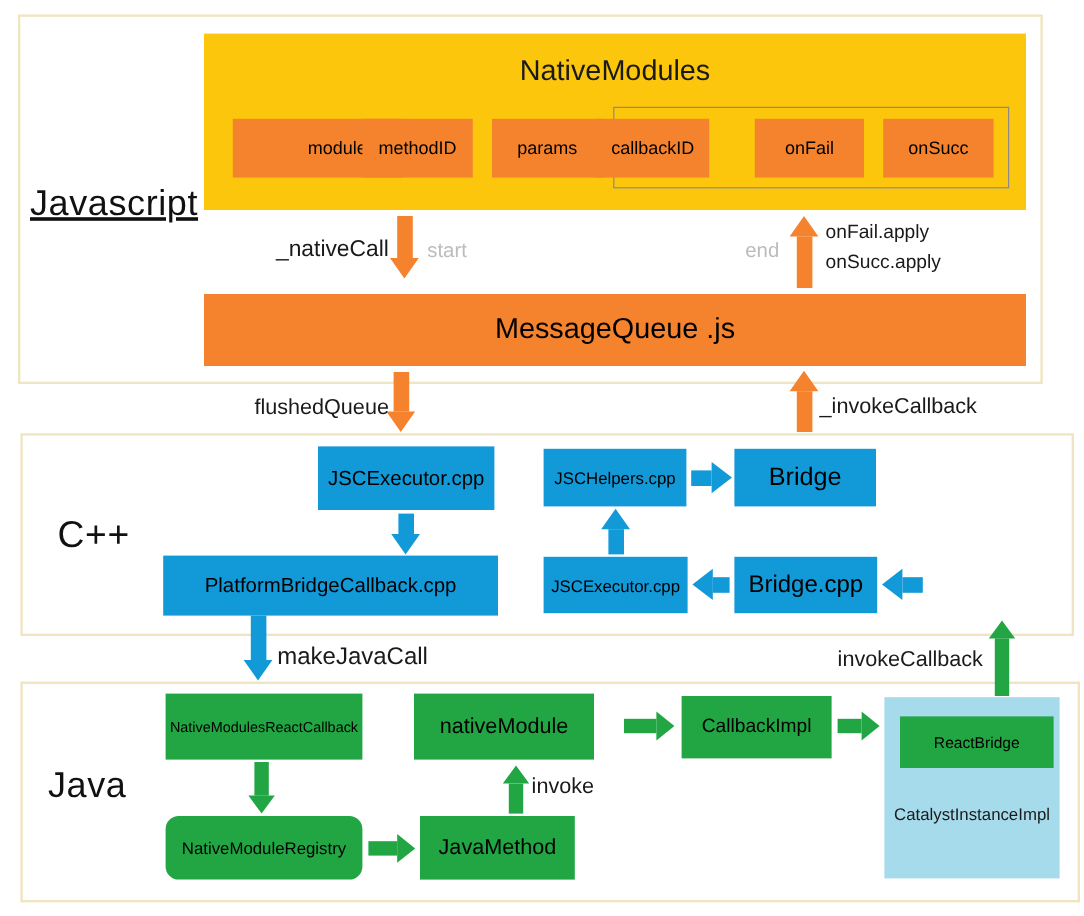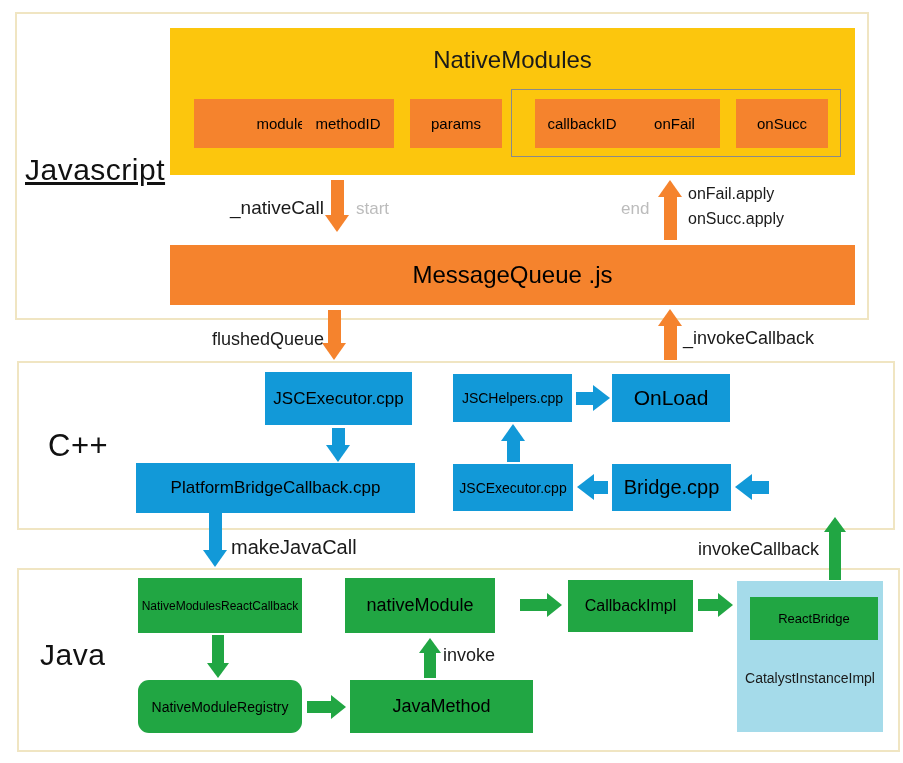--- a/index.html
+++ b/index.html
@@ -51,21 +51,21 @@
   <div class="sec-label" style="left:40px;top:638px;font-size:30px;">Java</div>
 
   <div class="box yellow" style="left:170px;top:28px;width:685px;height:147px;"></div>
   <div class="flabel" style="left:170px;top:46px;width:685px;text-align:center;font-size:24px;">NativeModules</div>
 
   <div class="box orangebg" style="left:194px;top:99px;width:93px;height:49px;font-size:15px;padding-left:48px;">moduleID</div>
   <div class="box orangebg" style="left:302px;top:99px;width:92px;height:49px;font-size:15px;">methodID</div>
   <div class="box orangebg" style="left:410px;top:99px;width:92px;height:49px;font-size:15px;">params</div>
 
   <div class="group-frame" style="left:511px;top:89px;width:328px;height:66px;"></div>
-  <div class="box orangebg" style="left:535px;top:99px;width:94px;height:49px;font-size:15px;">callbackID</div>
+  <div class="box orangebg" style="left:497px;top:99px;width:94px;height:49px;font-size:15px;">callbackID</div>
   <div class="box orangebg" style="left:629px;top:99px;width:91px;height:49px;font-size:15px;">onFail</div>
   <div class="box orangebg" style="left:736px;top:99px;width:92px;height:49px;font-size:15px;">onSucc</div>
 
   <div class="arrow-v orange" style="left:325px;top:180px;height:52px;width:24px;">
     <div class="shaft-v"></div>
       <div class="head-down"></div>
   </div>
   <div class="flabel" style="left:230px;top:197px;font-size:19px;">_nativeCall</div>
   <div class="flabel gray" style="left:356px;top:199px;font-size:17px;">start</div>
 
@@ -96,21 +96,21 @@
     <div class="shaft-v"></div>
       <div class="head-down"></div>
   </div>
   <div class="box bluebg" style="left:136px;top:463px;width:279px;height:50px;font-size:17px;">PlatformBridgeCallback.cpp</div>
 
   <div class="box bluebg" style="left:453px;top:374px;width:119px;height:48px;font-size:14px;">JSCHelpers.cpp</div>
   <div class="arrow-h blue" style="left:576px;top:385px;width:34px;height:26px;">
     <div class="shaft-h"></div>
       <div class="head-right"></div>
   </div>
-  <div class="box bluebg" style="left:612px;top:374px;width:118px;height:48px;font-size:21px;">OnLoad</div>
+  <div class="box bluebg" style="left:612px;top:374px;width:118px;height:48px;font-size:21px;">Bridge</div>
 
   <div class="arrow-v blue" style="left:500px;top:424px;height:38px;width:26px;">
     <div class="head-up"></div>
       <div class="shaft-v"></div>
   </div>
   <div class="box bluebg" style="left:453px;top:464px;width:120px;height:47px;font-size:14px;">JSCExecutor.cpp</div>
   <div class="arrow-h blue" style="left:577px;top:474px;width:31px;height:26px;">
     <div class="head-left"></div>
       <div class="shaft-h"></div>
   </div>
@@ -135,21 +135,21 @@
   <div class="box greenbg" style="left:138px;top:578px;width:164px;height:55px;font-size:12px;">NativeModulesReactCallback</div>
   <div class="arrow-v green" style="left:207px;top:635px;height:43px;width:22px;">
     <div class="shaft-v"></div>
       <div class="head-down"></div>
   </div>
   <div class="box greenbg" style="left:138px;top:680px;width:164px;height:53px;font-size:14px;border-radius:11px;">NativeModuleRegistry</div>
   <div class="arrow-h green" style="left:307px;top:695px;width:39px;height:24px;">
     <div class="shaft-h"></div>
       <div class="head-right"></div>
   </div>
-  <div class="box greenbg" style="left:350px;top:680px;width:183px;height:53px;font-size:18px;">JavaMethod</div>
+  <div class="box greenbg" style="left:350px;top:680px;width:129px;height:53px;font-size:18px;">JavaMethod</div>
 
   <div class="arrow-v green" style="left:419px;top:638px;height:40px;width:22px;">
     <div class="head-up"></div>
       <div class="shaft-v"></div>
   </div>
   <div class="flabel" style="left:443px;top:645px;font-size:18px;">invoke</div>
 
   <div class="box greenbg" style="left:345px;top:578px;width:150px;height:55px;font-size:18px;">nativeModule</div>
   <div class="arrow-h green" style="left:520px;top:593px;width:42px;height:24px;">
     <div class="shaft-h"></div>

